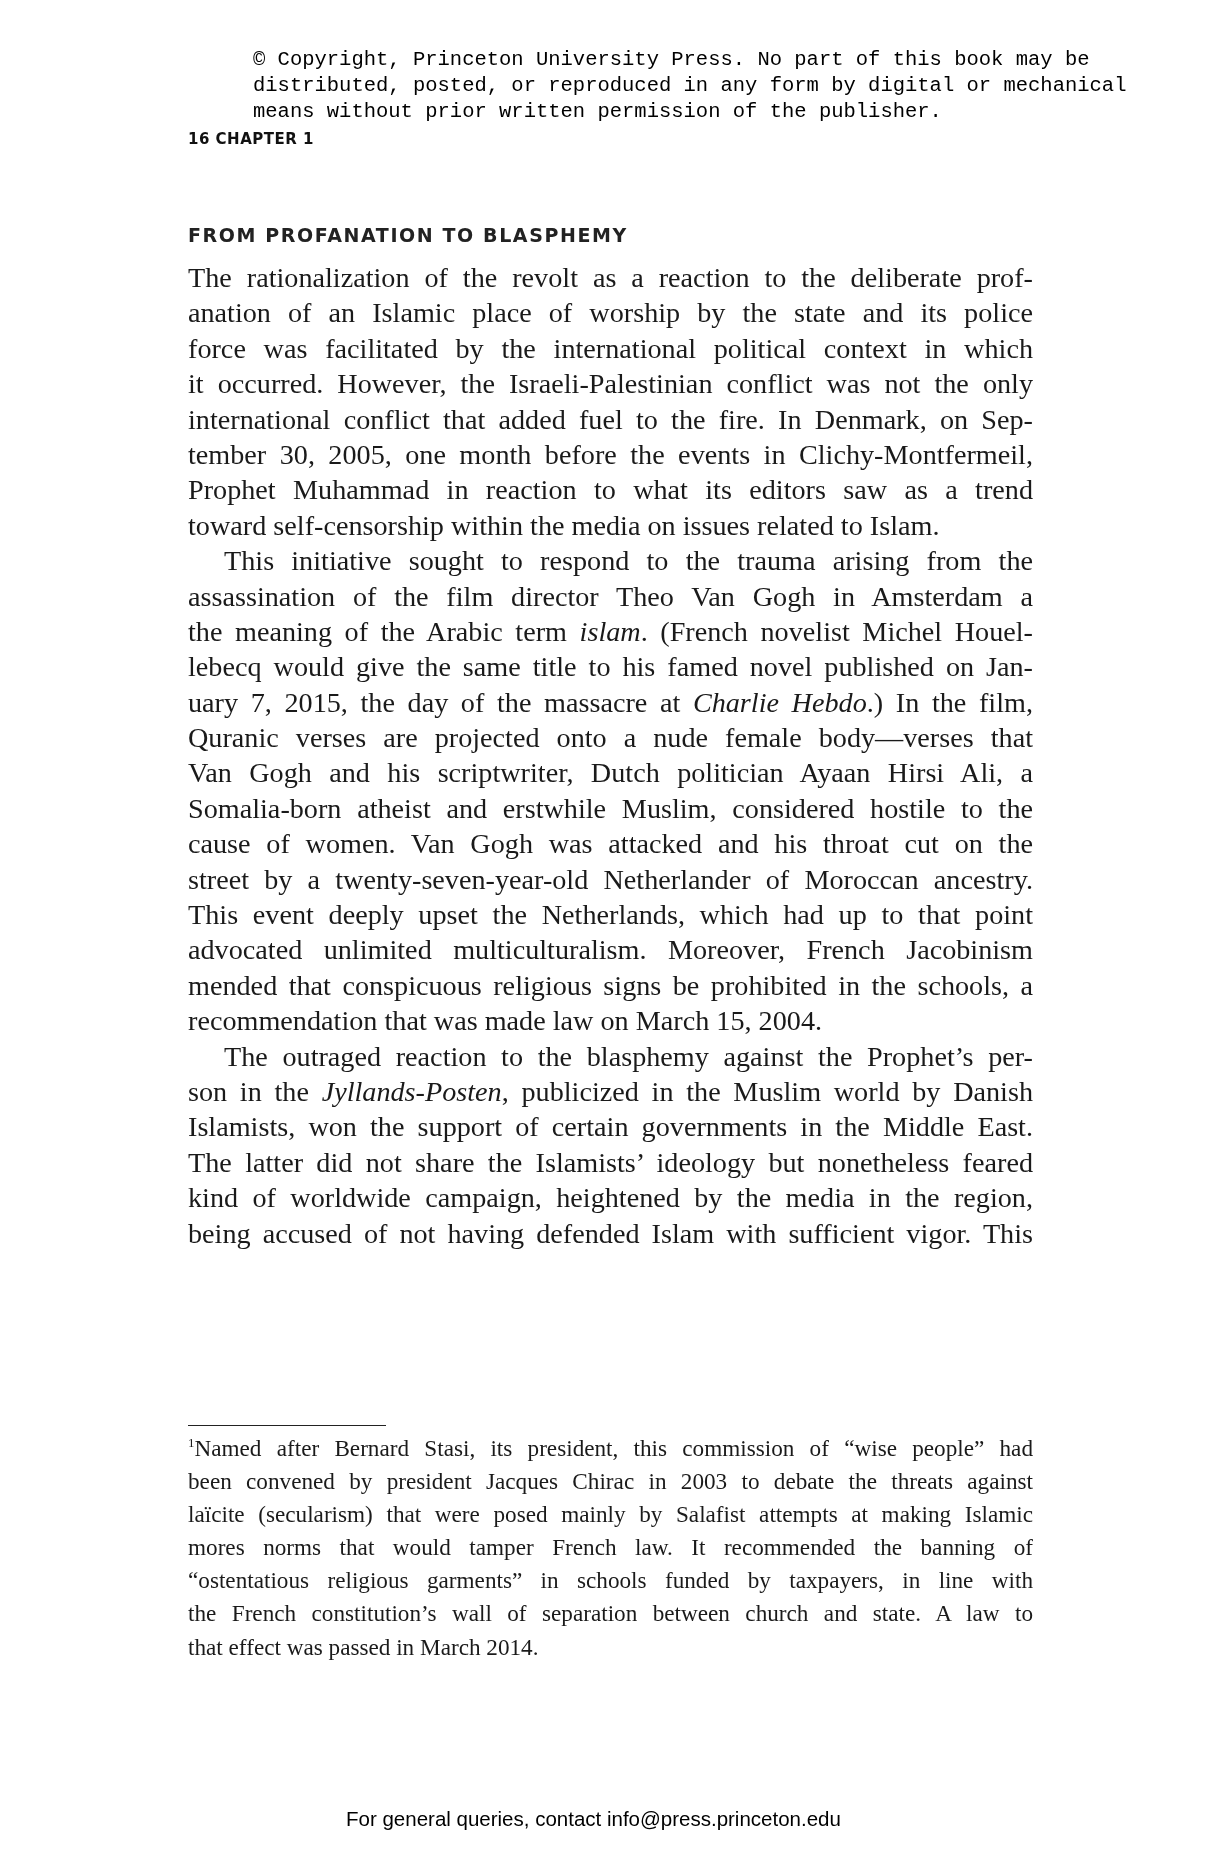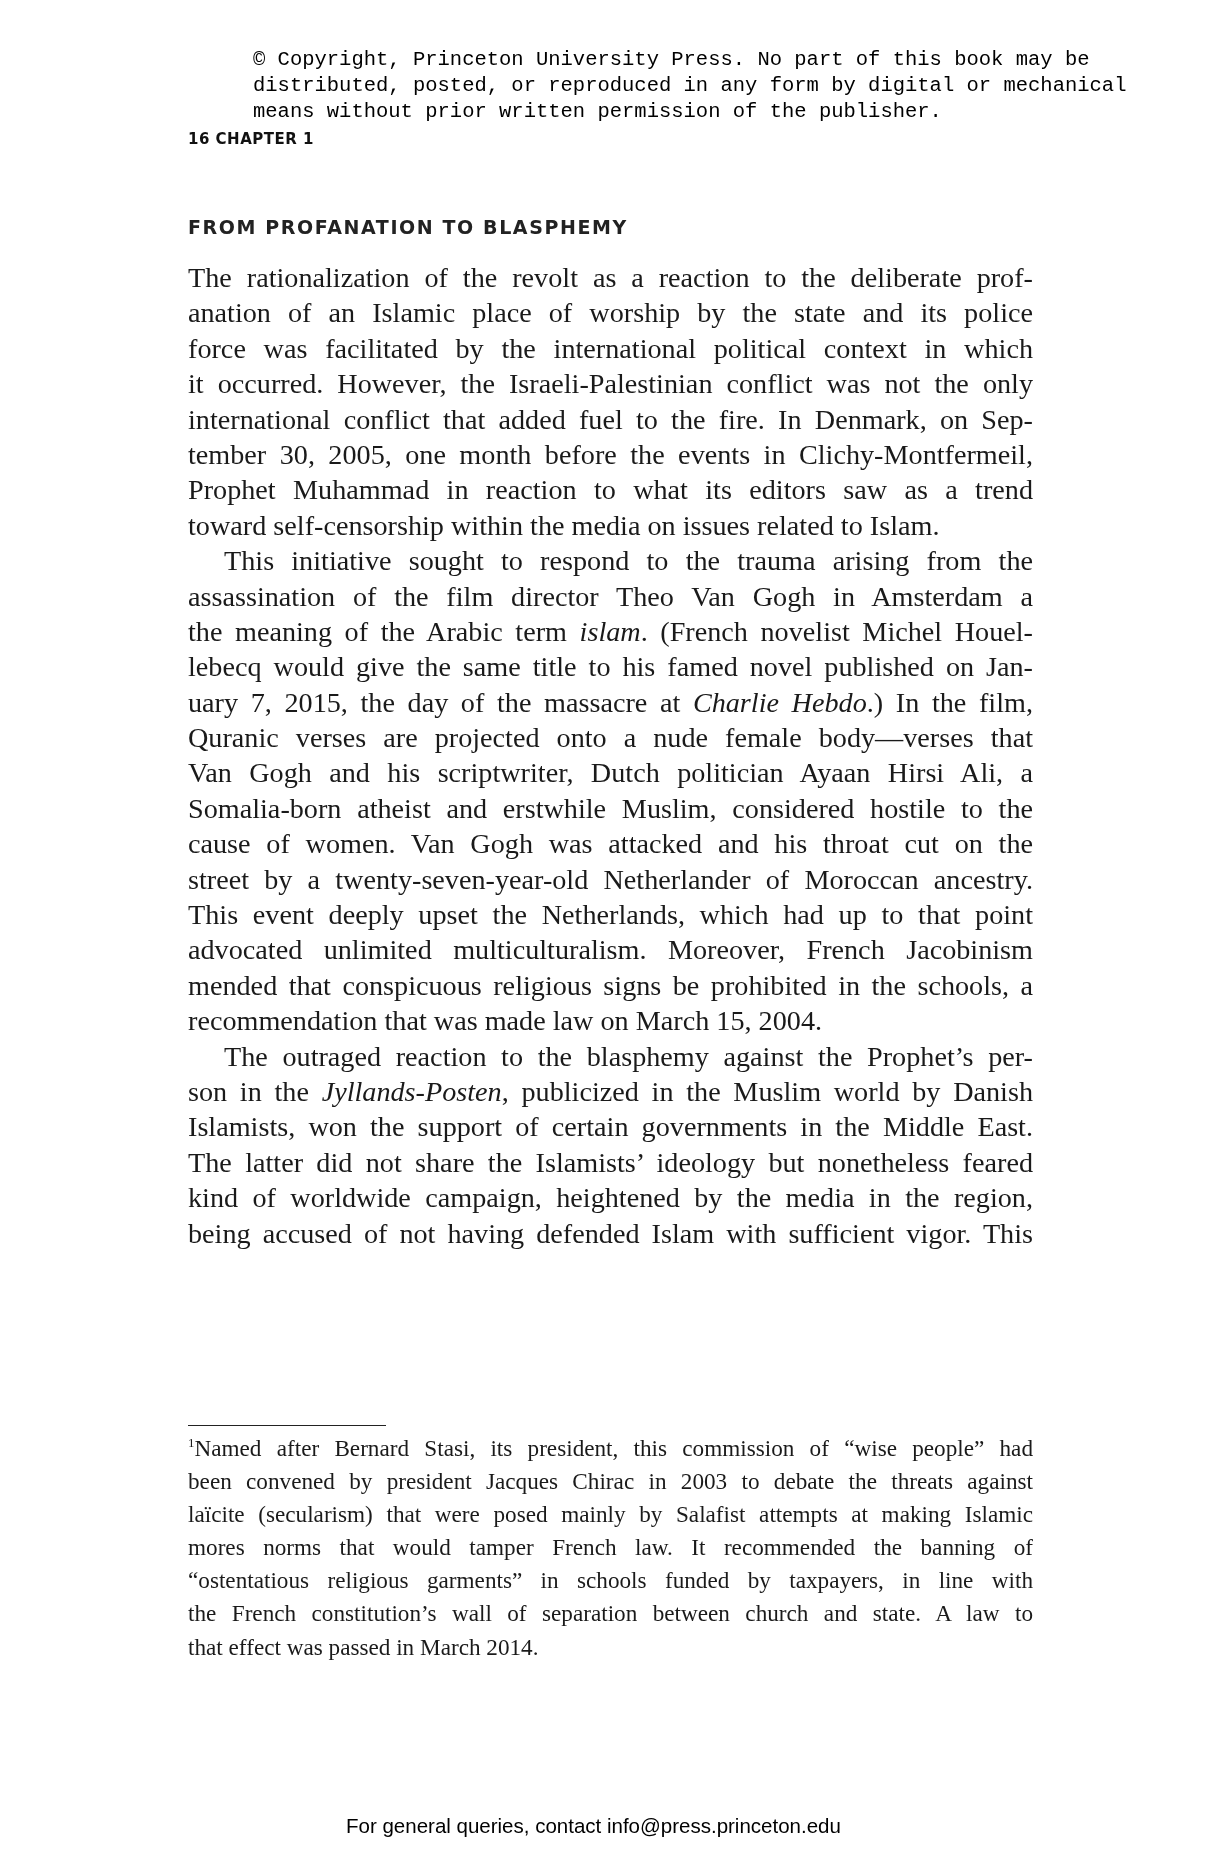--- a/index.html
+++ b/index.html
@@ -8,21 +8,21 @@
       position: absolute; left: 253px; top: 10px; width: 720px;
       font-family: Liberation Mono, monospace; font-size: 20.5px; line-height: 26px; color: #000; margin-top: 37px;
     }
     .notice .ln { display: block; white-space: nowrap; }
     .running-head {
       position: absolute; left: 188px; top: 130px;
       font-family: "DejaVu Sans", sans-serif; font-weight: bold; font-size: 15px; letter-spacing: 0.5px; color: #111;
     }
     .running-head .pg { }
     .section-title {
-      position: absolute; left: 188px; top: 216px;
+      position: absolute; left: 188px; top: 224px;
       font-family: "DejaVu Sans", sans-serif; font-weight: bold; font-size: 19px; letter-spacing: 1.6px; color: #222;
     }
     .body-text {
       position: absolute; left: 188px; top: 260px; width: 845px;
       font-family: "Liberation Serif", serif; font-size: 28.2px; line-height: 35.4px; color: #1a1a1a;
     }
     .body-text .line {
       display: block; height: 35.4px; text-align: justify; text-align-last: justify; white-space: nowrap;
     }
     .body-text .line.last { text-align-last: left; }
@@ -35,21 +35,21 @@
     }
     .footnote {
       position: absolute; left: 188px; top: 1432px; width: 845px;
       font-family: "Liberation Serif", serif; font-size: 23.2px; line-height: 33.1px; color: #1a1a1a;
     }
     .footnote .line { display: block; height: 33.1px; text-align: justify; text-align-last: justify; }
     .footnote .line.last { text-align-last: left; }
     .footnote sup { font-size: 13px; vertical-align: 9px; line-height: 0; }
     .contact {
       position: absolute; left: 346px; top: 1807px;
-      font-family: "Liberation Sans", sans-serif; font-size: 20.5px; color: #000; white-space: nowrap; margin-top: 7px;
+      font-family: "Liberation Sans", sans-serif; font-size: 20.5px; color: #000; white-space: nowrap;
     }
     i { font-style: italic; }
   </style>
 </head>
 <body>
 
 <div class="notice">
   <span class="ln">© Copyright, Princeton University Press. No part of this book may be</span>
   <span class="ln">distributed, posted, or reproduced in any form by digital or mechanical</span>
   <span class="ln">means without prior written permission of the publisher.</span>

